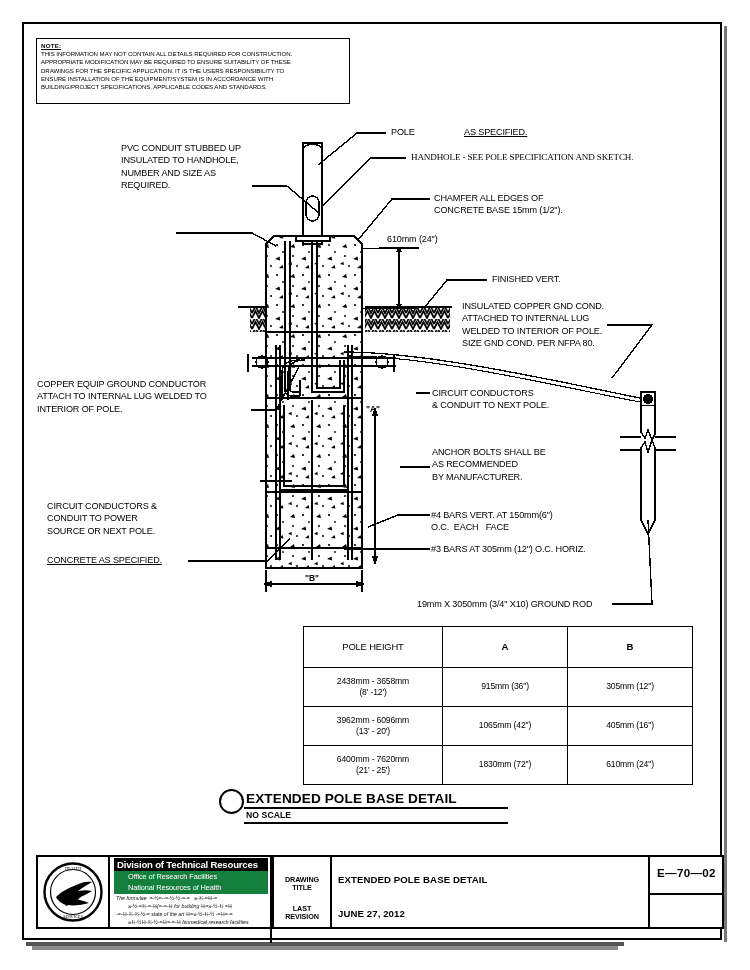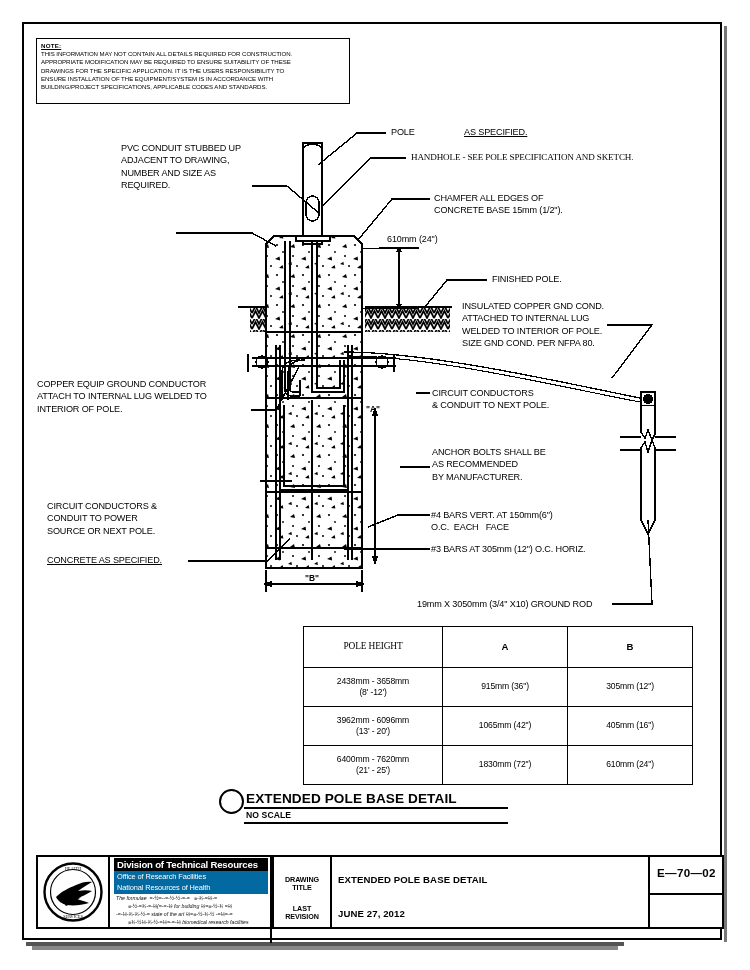--- a/index.html
+++ b/index.html
@@ -36,21 +36,21 @@
   
   .dimtxt{position:absolute;font-size:9px;letter-spacing:-.1px;}
   .dimlabel{position:absolute;font-size:8.4px;font-weight:bold;}
 
   
   .tbl{position:absolute;left:303px;top:626px;border-collapse:collapse;background:#fff;}
   .tbl td,.tbl th{border:1.4px solid #000;text-align:center;font-size:8.6px;
     font-family:"Liberation Sans",sans-serif;padding:0;line-height:11.2px;letter-spacing:-.15px;}
   .tbl .hcell{height:40px;font-weight:bold;font-size:9.6px;}
   .tbl .hcell.ph{font-weight:normal;font-size:9.4px;}
-  .tbl .c1{width:138px;font-family:Liberation Serif, serif;}
+  .tbl .c1{width:138px;}
   .tbl .c2{width:124px;}
   .tbl .c3{width:124px;}
   .tbl .drow td{height:38px;}
 
   
   .detail-title{position:absolute;left:246px;top:791px;font-size:13.6px;font-weight:bold;
     letter-spacing:.1px;}
   .detail-scale{position:absolute;left:246px;top:810px;font-size:8.6px;font-weight:bold;
     letter-spacing:.1px;}
   .detail-bubble{position:absolute;left:219px;top:789px;width:25px;height:25px;
@@ -58,21 +58,21 @@
 
   
   .tb{position:absolute;left:36px;top:855px;width:688px;height:74px;border:2px solid #000;
     box-sizing:border-box;background:#fff;}
   .tb-logo{position:absolute;left:38px;top:857px;width:72px;height:70px;
     border-right:2px solid #000;box-sizing:border-box;display:flex;align-items:center;justify-content:center;}
   .tb-dtr{position:absolute;left:112px;top:857px;width:160px;height:86px;
     border-right:2px solid #000;box-sizing:border-box;padding:1px 2px;}
   .dtr-bar{background:#000;color:#fff;font-size:9.6px;font-weight:bold;padding:1px 3px;
     letter-spacing:-.2px;line-height:11px;}
-  .dtr-sub{background:#0369a1;color:#fff;font-size:7.4px;padding:1px 3px;line-height:9.4px;
+  .dtr-sub{background:#15803d;color:#fff;font-size:7.4px;padding:1px 14px;line-height:9.4px;
     letter-spacing:-.1px;}
   .dtr-fine{font-size:5.2px;font-style:italic;line-height:7.2px;padding:1px 2px 0 2px;color:#111;}
   .tb-lbl{position:absolute;width:52px;text-align:center;font-size:7.2px;font-weight:bold;
     line-height:8.4px;letter-spacing:-.1px;}
   .tb-div-v{position:absolute;background:#000;width:2px;}
   .tb-div-h{position:absolute;background:#000;height:2px;}
   .tb-val{position:absolute;font-size:9.6px;font-weight:bold;letter-spacing:.1px;}
   .tb-num{position:absolute;font-size:11.6px;font-weight:bold;letter-spacing:.3px;}
 </style>
 </head>
@@ -242,30 +242,30 @@
       <line x1="362" y1="570" x2="362" y2="592" stroke-width="1.1"></line>
       <path d="M272 581 L262 584 L272 587 Z" fill="#000" stroke="none"></path>
       <path d="M356 581 L366 584 L356 587 Z" fill="#000" stroke="none"></path>
 
       <line x1="244" y1="808" x2="508" y2="808" stroke-width="2"></line>
       <line x1="244" y1="823" x2="508" y2="823" stroke-width="1.2"></line>
     </g>
   </svg>
 
   <div class="anno" style="left:121px;top:142px;">PVC CONDUIT STUBBED UP
-ADJACENT TO DRAWING,
+INSULATED TO HANDHOLE,
 NUMBER AND SIZE AS
 REQUIRED.</div>
 
   <div class="anno" style="left:391px;top:126px;"><span>POLE </span><span class="u">AS SPECIFIED.</span></div>
 
   <div class="anno" style="left:411px;top:151px;font-family:Liberation Serif, serif;">HANDHOLE - SEE POLE SPECIFICATION AND SKETCH.</div>
   <div class="anno" style="left:434px;top:192px;">CHAMFER ALL EDGES OF
 CONCRETE BASE 15mm (1/2").</div>
-  <div class="anno" style="left:492px;top:273px;">FINISHED POLE.</div>
+  <div class="anno" style="left:492px;top:273px;">FINISHED VERT.</div>
   <div class="anno" style="left:462px;top:300px;">INSULATED COPPER GND COND.
 ATTACHED TO INTERNAL LUG
 WELDED TO INTERIOR OF POLE.
 SIZE GND COND. PER NFPA 80.</div>
 
   <div class="anno" style="left:37px;top:378px;">COPPER EQUIP GROUND CONDUCTOR
 ATTACH TO INTERNAL LUG WELDED TO
 INTERIOR OF POLE.</div>
   <div class="anno" style="left:432px;top:387px;">CIRCUIT CONDUCTORS
 &amp; CONDUIT TO NEXT POLE.</div>

